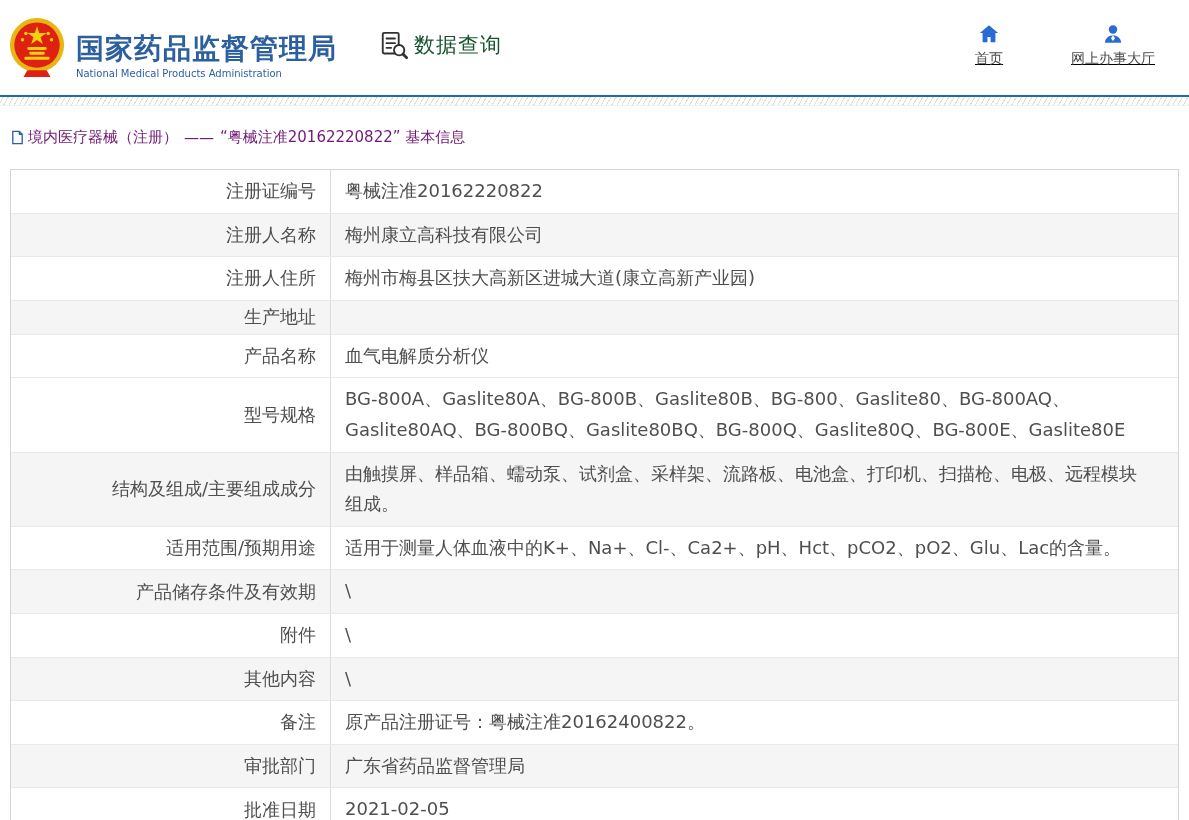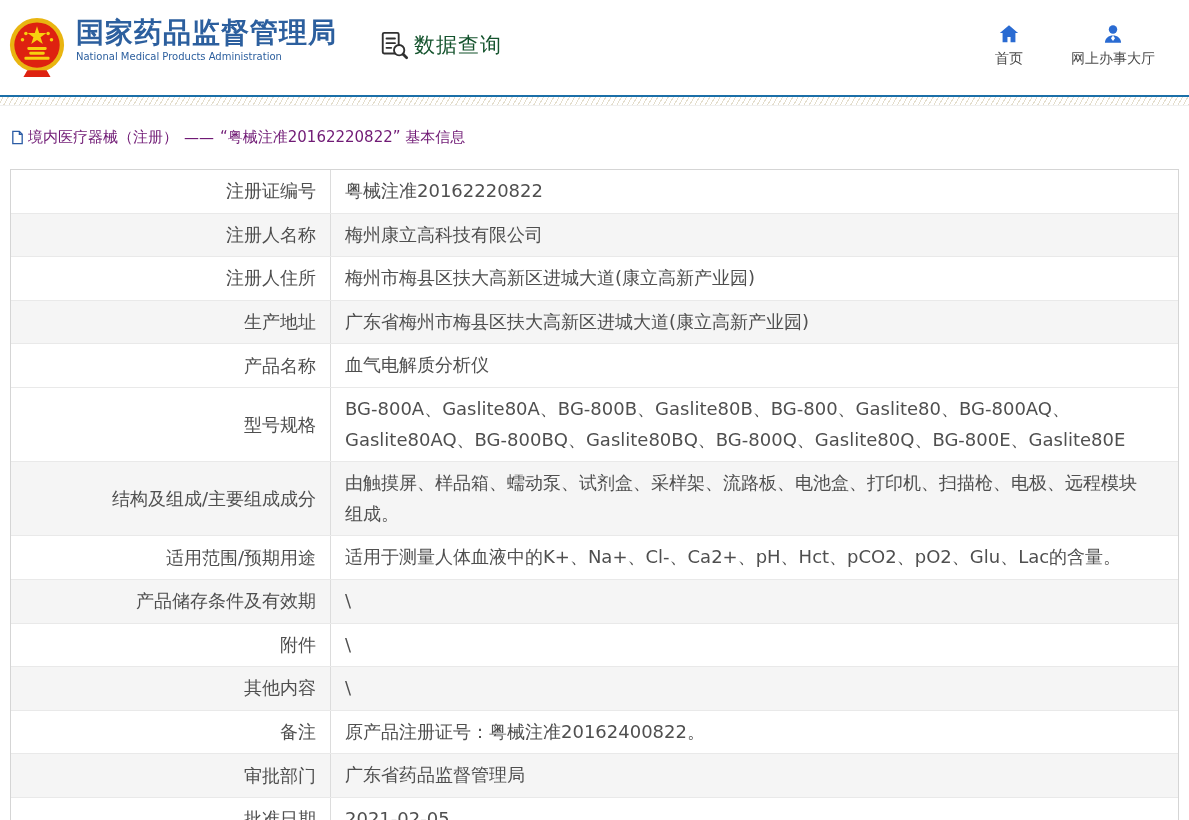--- a/index.html
+++ b/index.html
@@ -1,30 +1,30 @@
 <!DOCTYPE html>
 <html><head>
 <meta charset="utf-8">
 <style>
   * { margin:0; padding:0; box-sizing:border-box; }
   html,body { width:1189px; height:820px; overflow:hidden; background:#fff;
     font-family:"DejaVu Sans","Liberation Sans",sans-serif; }
 
   
   .header { height:95px; display:flex; align-items:center; padding:0 34px 0 8px; background:#fff; }
-  .logo-wrap { display:flex; align-items:flex-start; }
+  .logo-wrap { display:flex; align-items:flex-end; }
   .emblem { width:58px; height:62px; flex:0 0 58px; }
   .org-block { margin-left:10px; }
   .org-zh { font-size:28px; font-weight:bold; color:#2c5f9e; letter-spacing:1px; line-height:1.15; }
   .org-en { font-size:10px; color:#2c5f9e; margin-top:2px; }
   .module { display:flex; align-items:center; margin-left:42px; margin-top:-6px; }
   .module-icon { width:30px; height:30px; }
   .module-title { font-size:21px; color:#14532d; margin-left:5px; letter-spacing:1px; }
   .header-spacer { flex:1; }
-  .nav { display:flex; gap:48px; margin-top:-4px; }
+  .nav { display:flex; gap:68px; margin-top:-4px;text-decoration:underline; }
   .nav-item { display:flex; flex-direction:column; align-items:center; cursor:pointer; }
   .nav-item svg { width:22px; height:22px; }
   .nav-label { font-size:14px; color:#4a4a4a; margin-top:5px; white-space:nowrap; }
 
   
   .blue-line { height:2px; background:#1b6fa8; }
   .hatch { height:9px; background:repeating-linear-gradient(-60deg,#e4decd 0,#e4decd 1px,#ffffff 1px,#ffffff 4.5px); border-bottom:1px solid #f0f0f0; }
 
   
   .breadcrumb { margin:22px 10px 0; display:flex; align-items:center; font-size:15px; color:#701a75; }
@@ -140,23 +140,20 @@
     <div class="value-cell">
         <span class="cell-text">梅州市梅县区扶大高新区进城大道(康立高新产业园)</span>
       </div>
   </div>
 
   <div class="row alt">
     <div class="label-cell">
 
       <span class="label-text">生产地址</span>
     </div>
-    <div class="value-cell">
-        <span class="cell-text">广东省梅州市梅县区扶大高新区进城大道(康立高新产业园)</span>
-      </div>
   </div>
 
   <div class="row">
     <div class="label-cell">
 
       <span class="label-text">产品名称</span>
     </div>
     <div class="value-cell">
         <span class="cell-text">血气电解质分析仪</span>
       </div>

